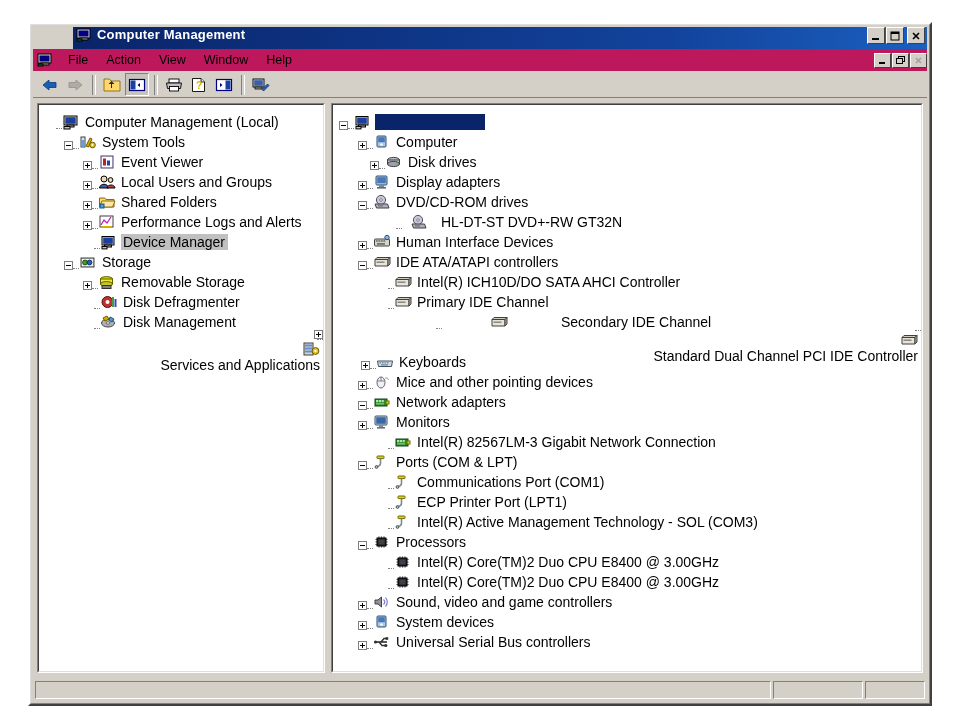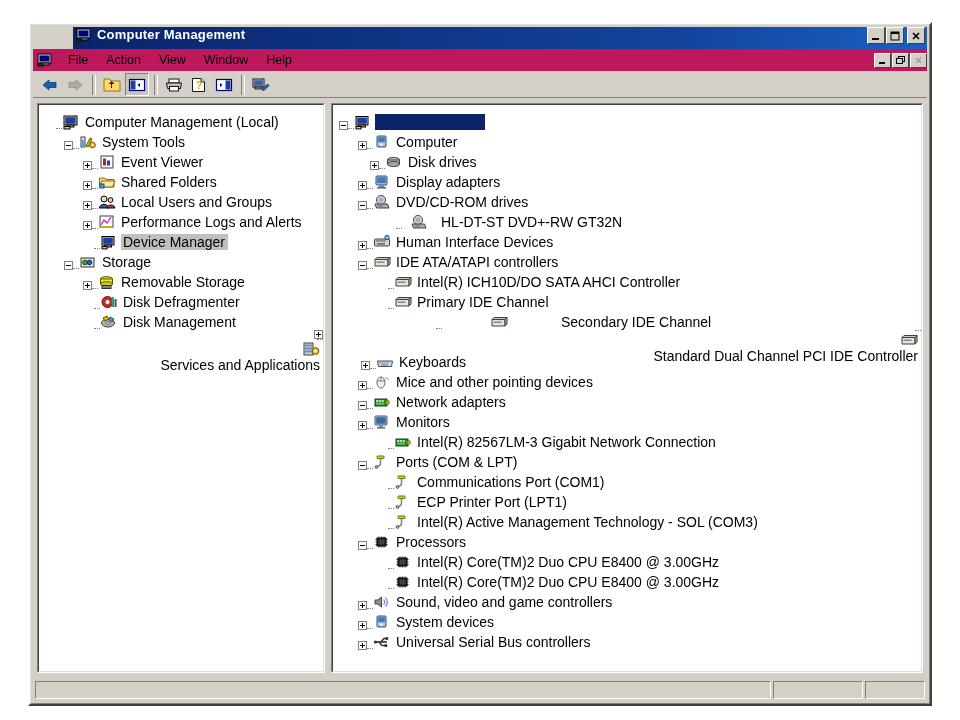--- a/index.html
+++ b/index.html
@@ -405,39 +405,39 @@
                     <rect x="9" y="6.5" width="3" height="5" fill="#2040c0"></rect>
                   </svg>
                 </span>
                 <span class="node-label">Event Viewer</span>
               </div>
               <div class="node" style="padding-left: 44px;">
                 <span class="exp plus"></span>
                 <span class="dash"></span>
                 <span class="ico">
                   <svg width="18" height="16" viewBox="0 0 18 16">
-                    <path d="M1.5 4 L1.5 13 L16 13 L16 5.5 L8 5.5 L6.8 4 Z" fill="#ffd76a" stroke="#8a6a10"></path>
-                    <path d="M1.5 13 L4 7 L17 7 L14.5 13 Z" fill="#ffe9a8" stroke="#8a6a10"></path>
-                    <rect x="2" y="10" width="4" height="4" fill="#40a0e0" stroke="#205080"></rect>
-                  </svg>
-                </span>
-                <span class="node-label">Shared Folders</span>
-              </div>
-              <div class="node" style="padding-left: 44px;">
-                <span class="exp plus"></span>
-                <span class="dash"></span>
-                <span class="ico">
-                  <svg width="18" height="16" viewBox="0 0 18 16">
                     <circle cx="6" cy="5" r="3" fill="#f0d8b0" stroke="#000"></circle>
                     <path d="M1.5 14 C2 9 10 9 10.5 14 Z" fill="#4060a0" stroke="#000"></path>
                     <circle cx="12.5" cy="6" r="2.4" fill="#f0d8b0" stroke="#000"></circle>
                     <path d="M9 14 C9.5 10 16.5 10 17 14 Z" fill="#c04040" stroke="#000"></path>
                   </svg>
                 </span>
                 <span class="node-label">Local Users and Groups</span>
+              </div>
+              <div class="node" style="padding-left: 44px;">
+                <span class="exp plus"></span>
+                <span class="dash"></span>
+                <span class="ico">
+                  <svg width="18" height="16" viewBox="0 0 18 16">
+                    <path d="M1.5 4 L1.5 13 L16 13 L16 5.5 L8 5.5 L6.8 4 Z" fill="#ffd76a" stroke="#8a6a10"></path>
+                    <path d="M1.5 13 L4 7 L17 7 L14.5 13 Z" fill="#ffe9a8" stroke="#8a6a10"></path>
+                    <rect x="2" y="10" width="4" height="4" fill="#40a0e0" stroke="#205080"></rect>
+                  </svg>
+                </span>
+                <span class="node-label">Shared Folders</span>
               </div>
               <div class="node" style="padding-left: 44px;">
                 <span class="exp plus"></span>
                 <span class="dash"></span>
                 <span class="ico">
                   <svg width="18" height="16" viewBox="0 0 18 16">
                     <rect x="2" y="2" width="13" height="11" fill="#ffffff" stroke="#404040"></rect>
                     <path d="M3 11 L6 6 L9 9 L13 3" stroke="#c020c0" fill="none" stroke-width="1.3"></path>
                     <rect x="3" y="12" width="11" height="1.5" fill="#d8b000"></rect>
                   </svg>

